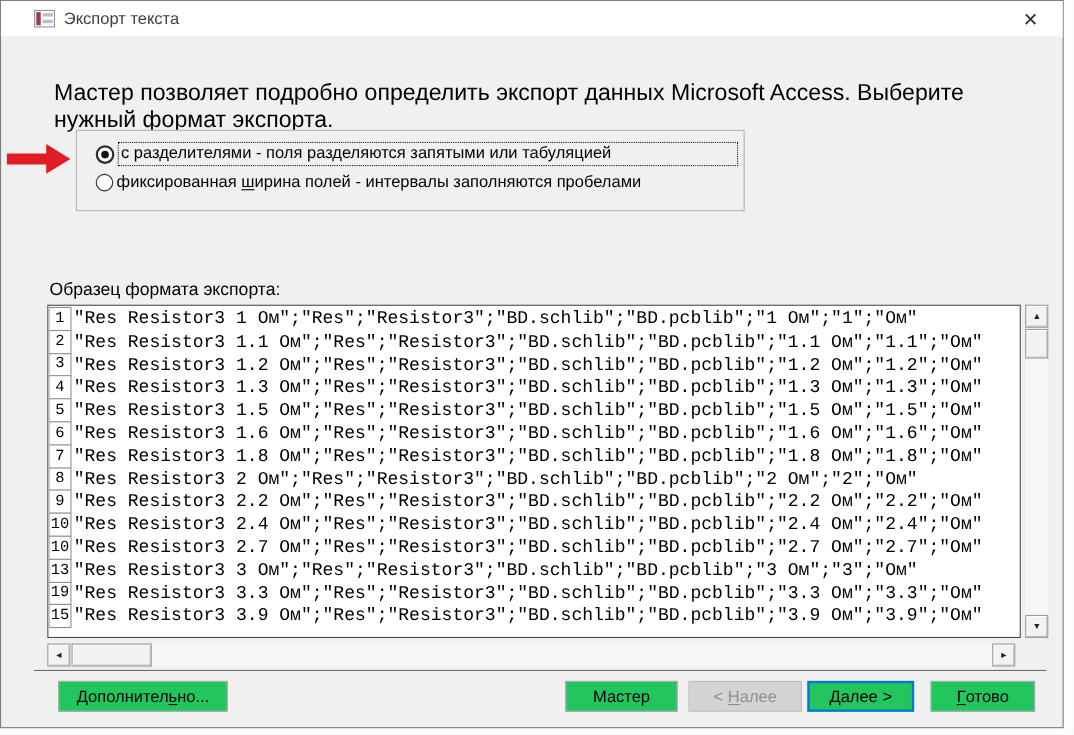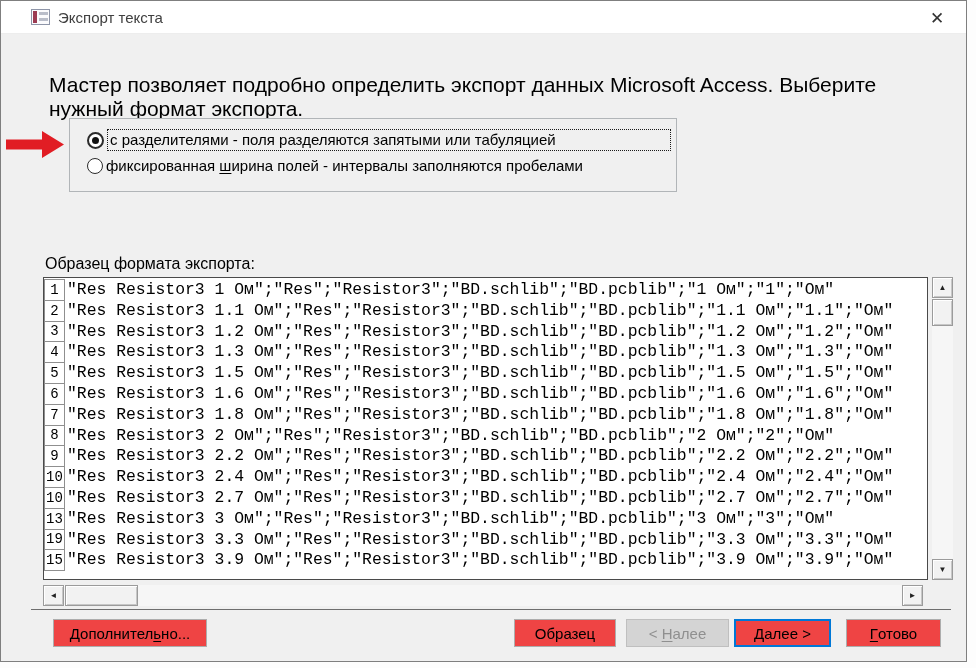--- a/index.html
+++ b/index.html
@@ -80,21 +80,21 @@
   .vsb .up{left:0;top:0;width:21px;height:21px;}
   .vsb .vthumb{left:0;top:22px;width:21px;height:27px;}
   .vsb .down{left:0;bottom:0;width:21px;height:21px;}
   .hsb{position:absolute;left:42px;top:584px;width:880px;height:21px;background:#f6f6f6;}
   .hsb .left{left:0;top:0;width:21px;height:21px;}
   .hsb .hthumb{left:22px;top:0;width:73px;height:21px;}
   .hsb .right{right:0;top:0;width:21px;height:21px;}
   .separator{position:absolute;left:30px;top:608px;width:920px;height:1px;background:#6e6e6e;}
   .btn{
     position:absolute;top:618px;height:28px;box-sizing:border-box;
-    background:#ef4444;border:1px solid #adadad;
+    background:#22c55e;border:1px solid #adadad;
     display:flex;align-items:center;justify-content:center;
     font-size:15px;white-space:pre;cursor:default;
   }
   .btn-advanced{left:52px;width:154px;}
   .btn-cancel{left:513px;width:102px;}
   .btn-back{left:625px;width:103px;background:#d4d4d4;border-color:#bfbfbf;color:#8f8f8f;}
   .btn-next{left:733px;width:97px;border:2px solid #0078d7;}
   .btn-finish{left:845px;width:95px;}
 </style>
 </head>
@@ -198,18 +198,18 @@
 
   <div class="hsb">
     <div class="sb-btn left">◄</div>
     <div class="sb-thumb hthumb"></div>
     <div class="sb-btn right">►</div>
   </div>
 
   <div class="separator"></div>
 
   <div class="btn btn-advanced"><span>Дополнител</span><span class="mn">ь</span><span>но...</span></div>
-  <div class="btn btn-cancel">Образец</div>
+  <div class="btn btn-cancel">Мастер</div>
   <div class="btn btn-back"><span>&lt; </span><span class="mn">Н</span><span>алее</span></div>
   <div class="btn btn-next"><span></span><span class="mn">Д</span><span>алее &gt;</span></div>
   <div class="btn btn-finish"><span></span><span class="mn">Г</span><span>отово</span></div>
 
 </div>
 
 </body></html>

